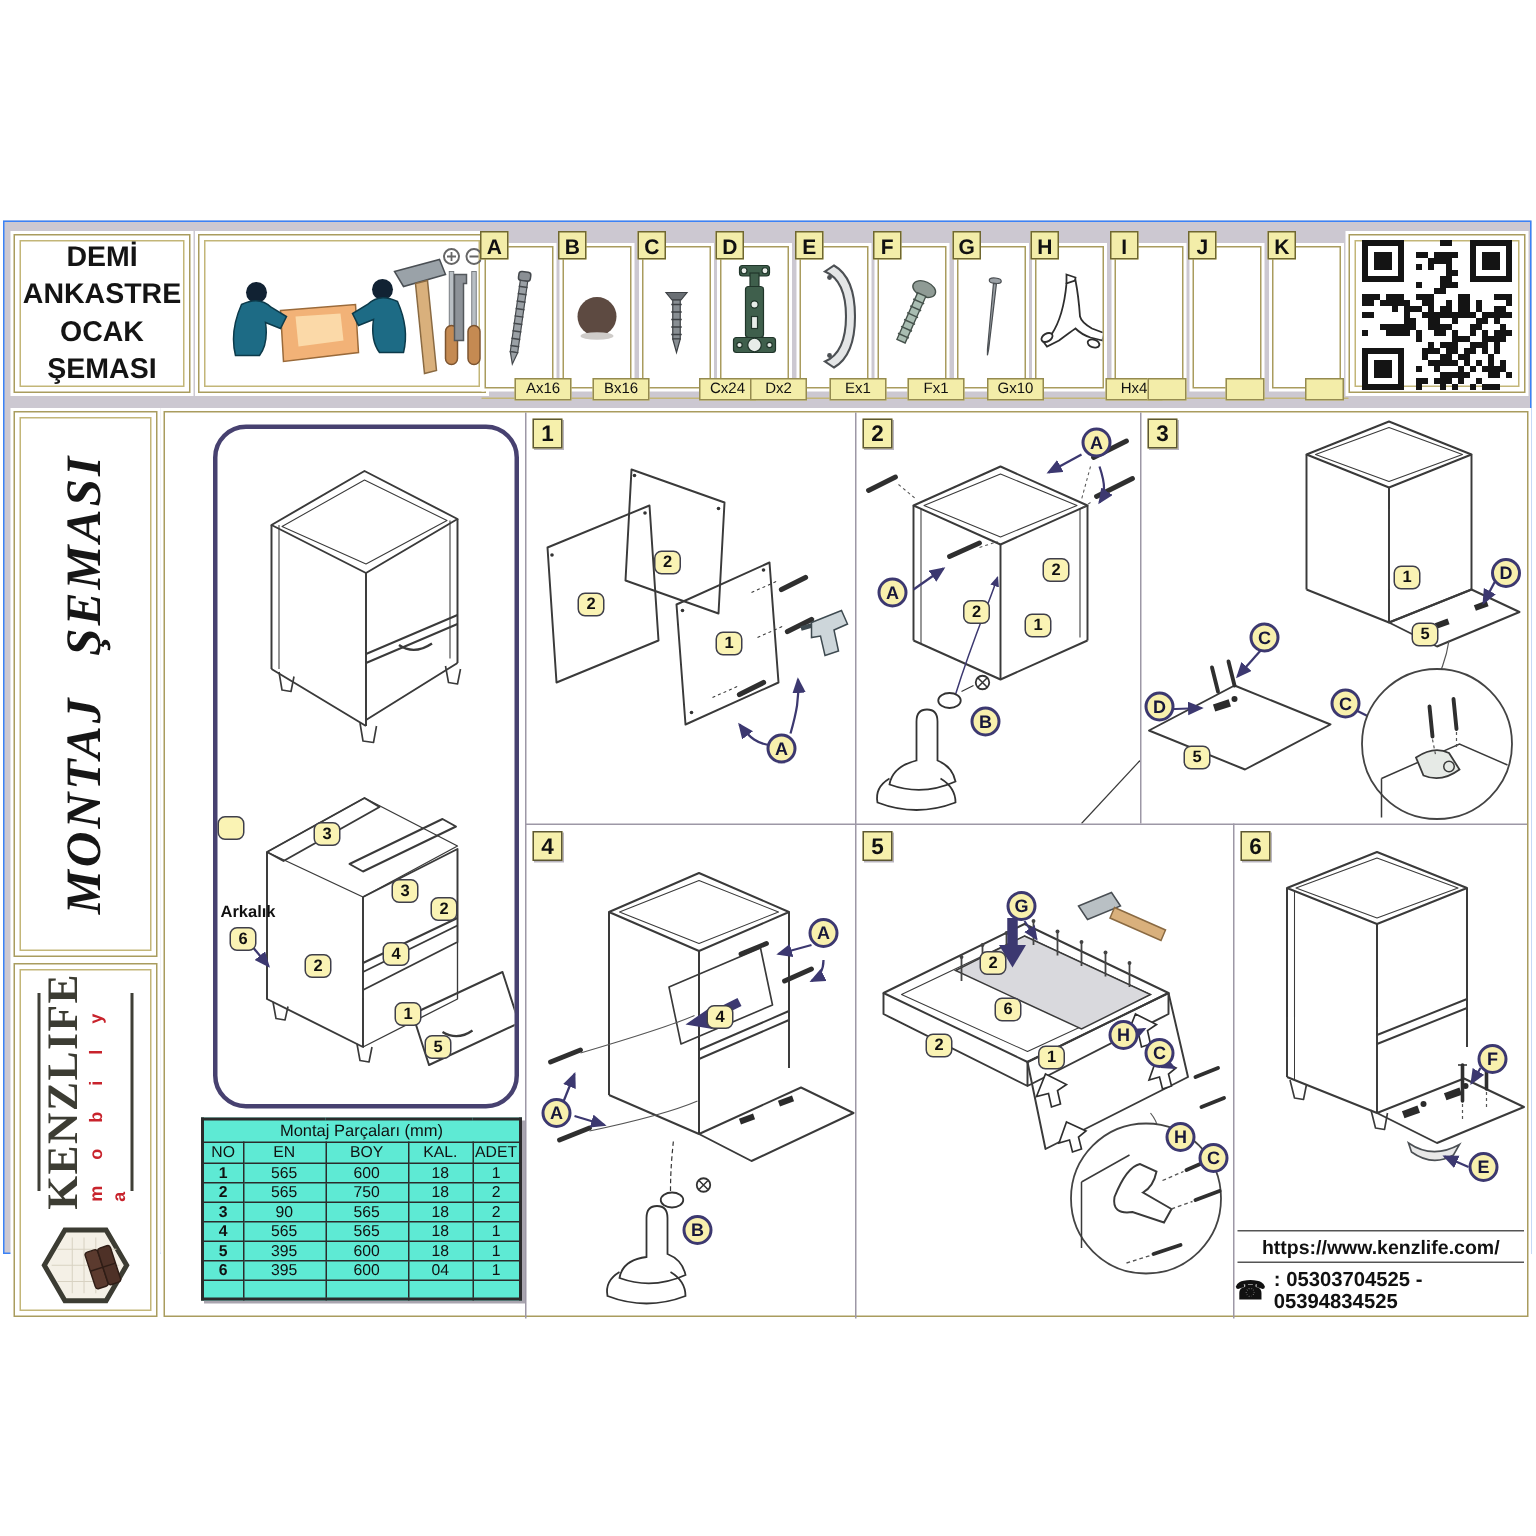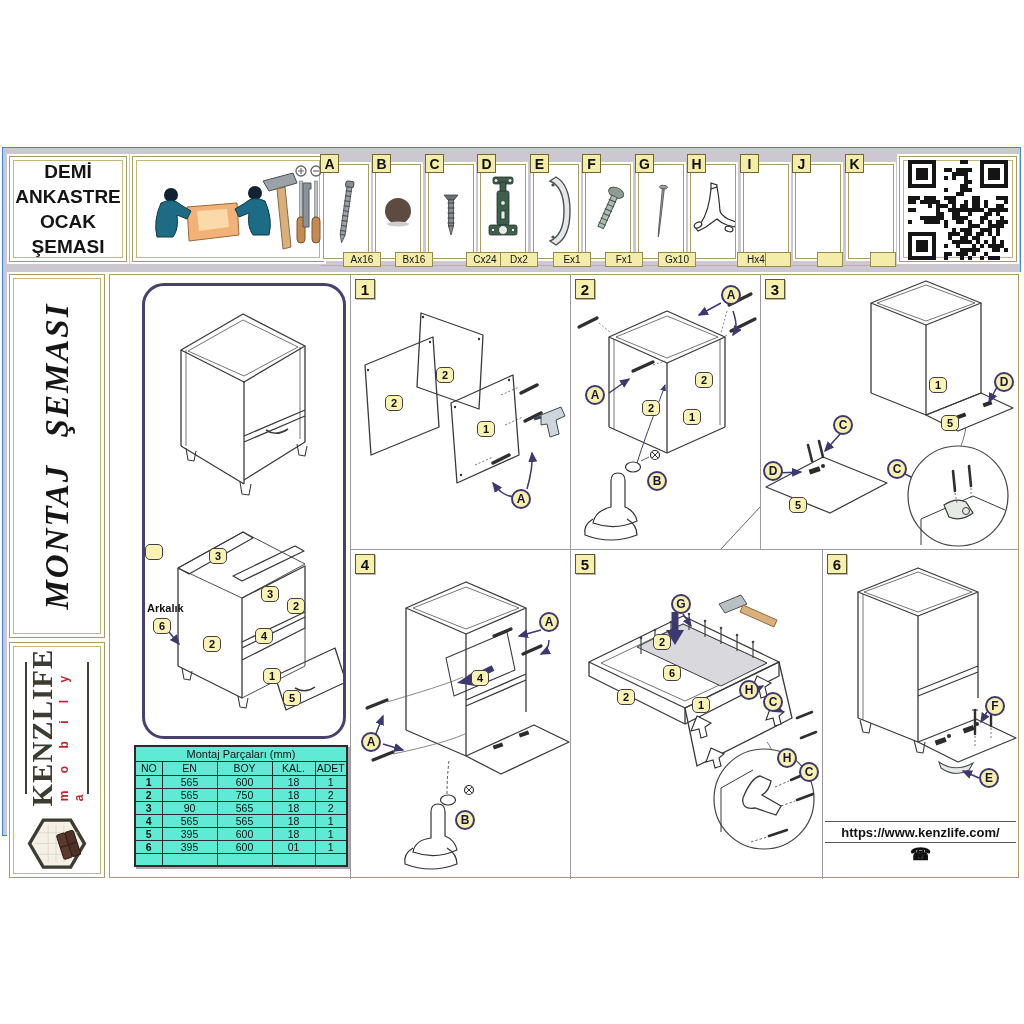--- a/index.html
+++ b/index.html
@@ -27,21 +27,21 @@
 .logoTextBlock{display:flex;flex-direction:column;align-items:center}
 .logoRule{width:132px;height:2px;background:#3f3f37}
 .logoBrand{font-family:"Liberation Serif",serif;font-weight:bold;font-size:29px;letter-spacing:1px;color:#3c3c33;line-height:30px}
 .logoSub{font-family:"Liberation Sans",sans-serif;font-weight:bold;font-size:12px;letter-spacing:7px;color:#c8232c;line-height:15px;margin-left:6px}
 .tableWrap{position:absolute;left:24px;top:470px;z-index:2}
 table.parts{border-collapse:collapse;width:214px;background:#5eead4;border:2px solid #2b2b2b;box-shadow:2px 2px 0 #a9a5af;font-size:10.5px;color:#111}
 .parts td{border:1px solid #2b2b2b;text-align:center;height:13px;padding:0 1px;font-weight:normal}
 .parts .tt{font-weight:normal;font-size:11px;height:15px}
 .parts .hd{height:14px}
 .parts .no{font-weight:bold}
-.footerBox{position:absolute;left:0;right:0;bottom:16px;z-index:5}
+.footerBox{position:absolute;left:0;right:0;bottom:4px;z-index:5}
 .fline{height:1px;background:#555;margin:0 2px}
 .website{font-weight:bold;font-size:13px;color:#111;text-align:center;padding:3px 0 2px}
 .phoneRow{display:flex;align-items:center;justify-content:center;gap:5px;font-weight:bold;font-size:13.5px;color:#111;padding-top:3px}
 .phoneIcon{font-size:17px;line-height:17px}
 .qrWrap{position:absolute;left:896px;top:8px;width:118px;height:106px}
 </style>
 </head>
 <body>
 
 <div class="stage">
@@ -531,21 +531,21 @@
                 <td class="no">5</td>
                 <td>395</td>
                 <td>600</td>
                 <td>18</td>
                 <td>1</td>
               </tr>
         <tr>
                 <td class="no">6</td>
                 <td>395</td>
                 <td>600</td>
-                <td>01</td>
+                <td>04</td>
                 <td>1</td>
               </tr>
         <tr>
                 <td></td>
                 <td></td>
                 <td></td>
                 <td></td>
                 <td></td>
               </tr>
       </tbody>
@@ -877,19 +877,20 @@
       </svg>
       <div class="stepnum" style="left:4px;top:4px">6</div>
       <div class="co" style="left:162px;top:146px">F</div>
       <div class="co" style="left:156px;top:218px">E</div>
       <div class="footerBox">
         <div class="fline"></div>
         <div class="website">https://www.kenzlife.com/</div>
         <div class="fline"></div>
         <div class="phoneRow">
           <span class="phoneIcon">☎</span>
+          <span>: 05303704525 - 05394834525</span>
         </div>
       </div>
     </div>
 
   </div>
  </div>
 </div>
 
 </body></html>

